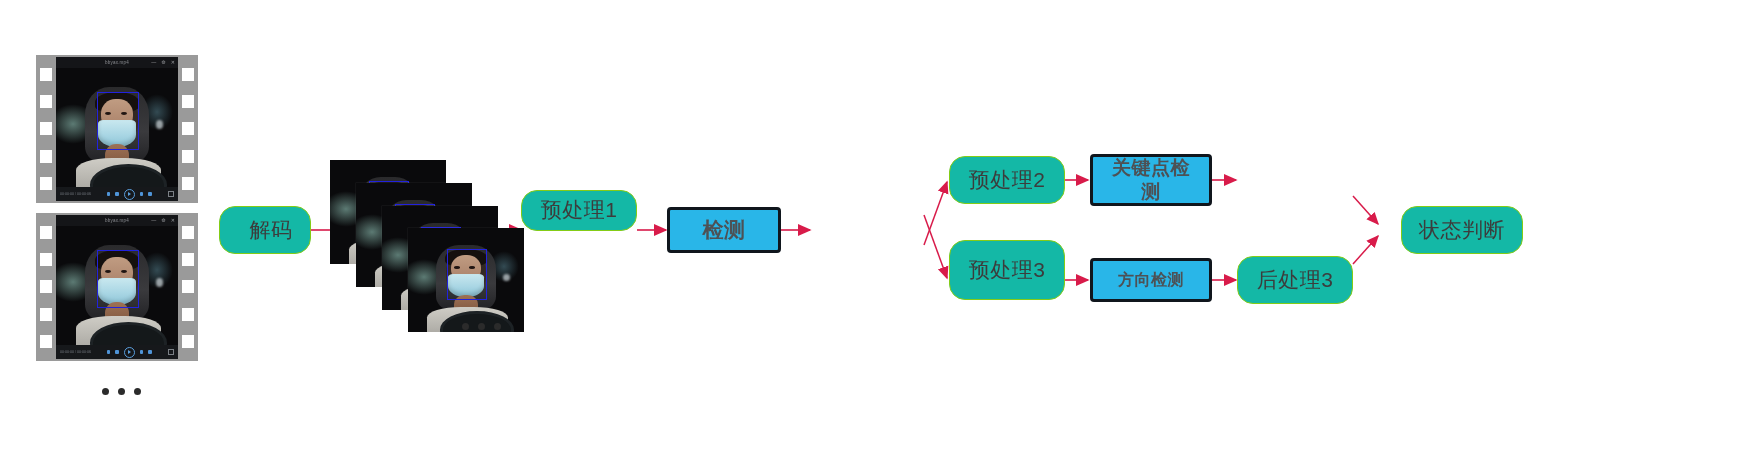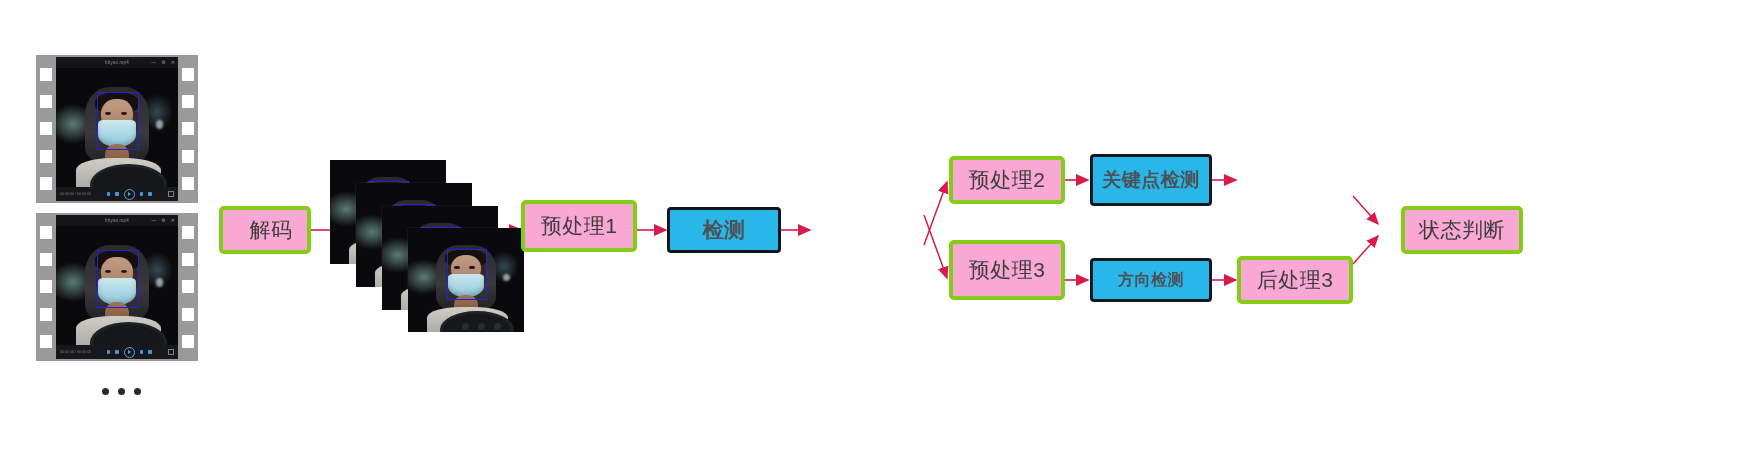--- a/index.html
+++ b/index.html
@@ -67,22 +67,22 @@
              border-top:2px solid transparent;border-bottom:2px solid transparent;}
   .fs{width:4px;height:4px;border:.8px solid #7b8086;}
 
   
   .framestack{position:absolute;}
   .stk{position:absolute;width:116px;height:104px;background:#050507;overflow:hidden;
        box-shadow:0 0 0 .5px rgba(255,255,255,.08);}
 
   
   .node{position:absolute;box-sizing:border-box;display:flex;align-items:center;
-        justify-content:center;text-align:center;border-radius:5px;
-        background:#f9a8d4;border:4px solid #84cc16;color:#3c3c3c;font-size:21px;
+        justify-content:center;text-align:center;border-radius:16px;
+        background:#14b8a6;border:1px solid #84cc16;color:#3c3c3c;font-size:21px;
         line-height:1.24;letter-spacing:.5px;}
   .node.accent{background:#29b6e8;border:3px solid #10161d;color:#4d5155;
                font-weight:bold;border-radius:4px;}
 
   
   .dots{position:absolute;display:flex;gap:9px;align-items:center;}
   .dots span{width:7px;height:7px;border-radius:50%;background:#2b2b2b;}
 
   svg.edges{position:absolute;left:0;top:0;width:1742px;height:474px;overflow:visible;}
 </style>
@@ -321,28 +321,28 @@
   </div>
 
   <div class="dots" style="left:462px;top:323px;">
     <span></span>
       <span></span>
       <span></span>
   </div>
 
   <div class="node" style="left:219px;top:206px;width:92px;height:48px;padding-left:12px;">解码</div>
 
-  <div class="node" style="left:521px;top:200px;width:116px;height:52px;text-align:center;">预处理1</div>
+  <div class="node" style="left:521px;top:190px;width:116px;height:41px;text-align:center;">预处理1</div>
 
   <div class="node accent" style="left:667px;top:207px;width:114px;height:46px;">检测</div>
 
 
   <div class="node" style="left:949px;top:156px;width:116px;height:48px;">预处理2</div>
 
-  <div class="node accent" style="left:1090px;top:154px;width:122px;height:52px;flex-direction:row;font-size:19px;">
+  <div class="node accent" style="left:1090px;top:154px;width:122px;height:52px;flex-direction:column;font-size:19px;">
     <span>关键点检</span>
     <span>测</span>
   </div>
 
 
   <div class="node" style="left:949px;top:240px;width:116px;height:60px;">预处理3</div>
 
   <div class="node accent" style="left:1090px;top:258px;width:122px;height:44px;font-size:16px;">方向检测</div>
 
   <div class="node" style="left:1237px;top:256px;width:116px;height:48px;">后处理3</div>

